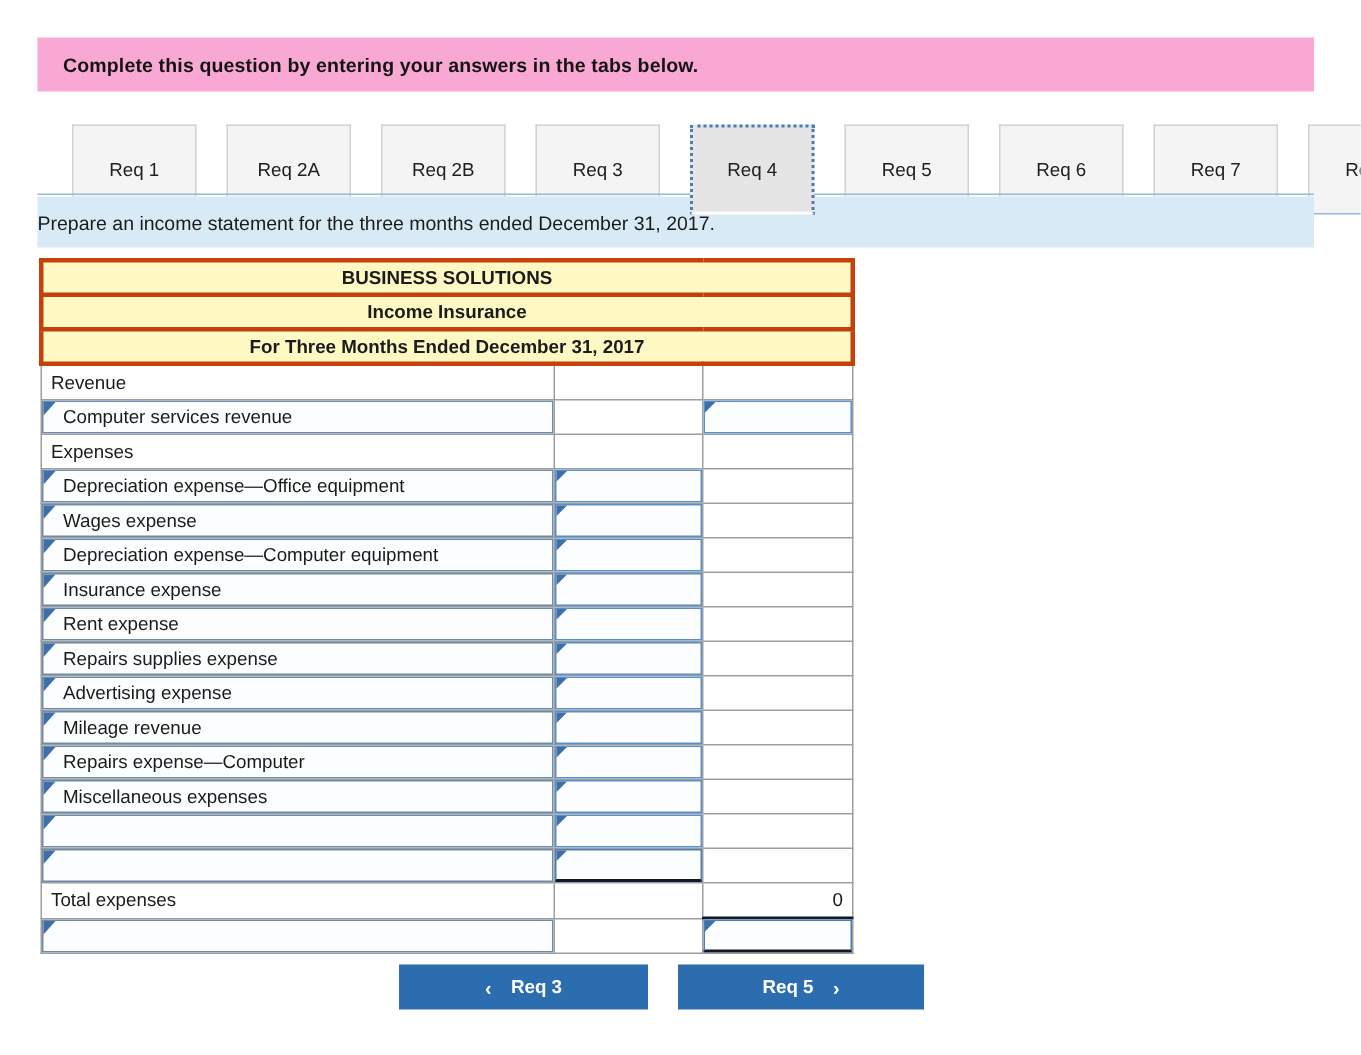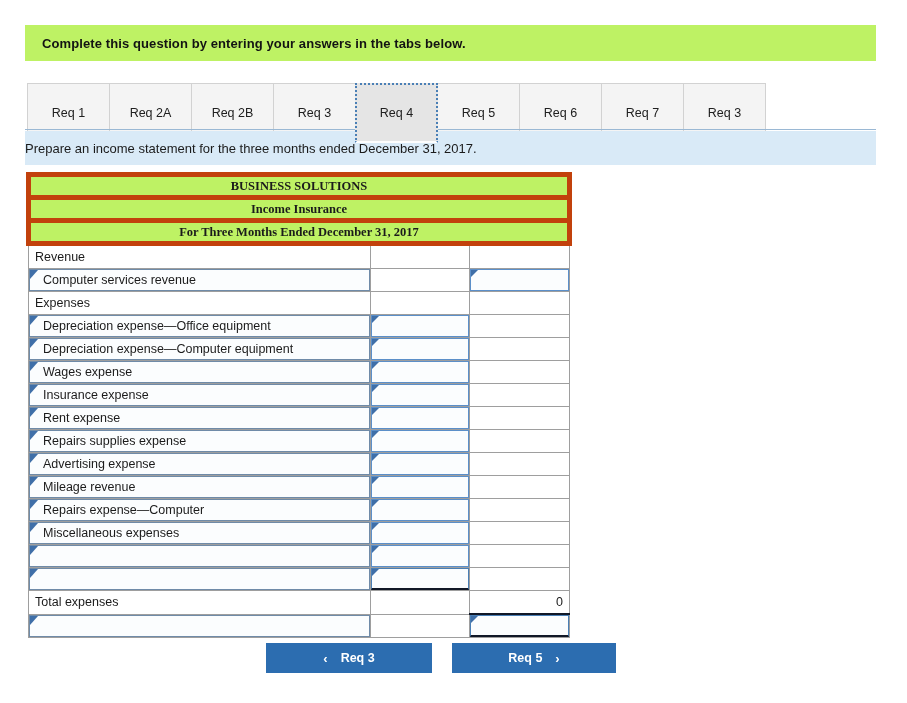--- a/index.html
+++ b/index.html
@@ -14,21 +14,21 @@
     position: relative;
     width: 907px; height: 703px;
     overflow: hidden;
   }
 
   
   .banner {
     position: absolute;
     left: 25px; top: 25px;
     width: 851px; height: 36px;
-    background: #bef264;
+    background: #f9a8d4;
     display: flex; align-items: center;
   }
   .banner-text {
     padding-left: 17px;
     font-size: 13px;
     font-weight: bold;
     color: #131313;
     letter-spacing: 0.1px;
   }
 
@@ -53,20 +53,21 @@
     width: 83px;
     height: 60px;
     background: #f4f4f4;
     border: 1px solid #d2d2d2;
     border-bottom: 1px solid #9ab8d4;
     margin-right: -1px;
     display: flex; align-items: center; justify-content: center;
     font-size: 12.5px;
     color: #202020;
     cursor: pointer;
+    margin-left: 21px;
   }
   .tab.active {
     background: #e5e5e5;
     border: 2px dotted #4a7fb5;
     border-bottom: 2px solid #fdfdfd;
     z-index: 4;
   }
 
   
   .reqbar {
@@ -95,28 +96,27 @@
   table.stmt td {
     height: 23px;
     padding: 0;
     font-size: 12.5px;
     color: #1b1b1b;
     vertical-align: middle;
   }
 
   
   .hdr td {
-    background: #bef264;
-    border: 5px solid #c2410c;
+    background: #fef9c3;
+    border: 3px solid #c2410c;
     text-align: center;
     font-weight: bold;
     color: #11233b;
     height: 23px;
     font-size: 12.5px;
-    font-family: Liberation Serif, serif;
   }
   .hdr.h1 td { font-size: 12.5px; }
 
   
   .lbl {
     border: 1px solid #9e9e9e;
     border-top: none;
     position: relative;
     padding-left: 4px;
   }
@@ -314,36 +314,36 @@
               <span class="amttext"></span>
             </td>
             <td class="amt">
               <span class="amttext"></span>
             </td>
           </tr>
           <tr>
             <td class="lbl">
               <div class="cellbox dark"></div>
               <span class="marker wide"></span>
+              <span class="celltext indent">Wages expense</span>
+            </td>
+            <td class="amt">
+              <div class="cellbox"></div>
+              <span class="marker"></span>
+              <span class="amttext"></span>
+            </td>
+            <td class="amt">
+              <span class="amttext"></span>
+            </td>
+          </tr>
+          <tr>
+            <td class="lbl">
+              <div class="cellbox dark"></div>
+              <span class="marker wide"></span>
               <span class="celltext indent">Depreciation expense—Computer equipment</span>
-            </td>
-            <td class="amt">
-              <div class="cellbox"></div>
-              <span class="marker"></span>
-              <span class="amttext"></span>
-            </td>
-            <td class="amt">
-              <span class="amttext"></span>
-            </td>
-          </tr>
-          <tr>
-            <td class="lbl">
-              <div class="cellbox dark"></div>
-              <span class="marker wide"></span>
-              <span class="celltext indent">Wages expense</span>
             </td>
             <td class="amt">
               <div class="cellbox"></div>
               <span class="marker"></span>
               <span class="amttext"></span>
             </td>
             <td class="amt">
               <span class="amttext"></span>
             </td>
           </tr>

